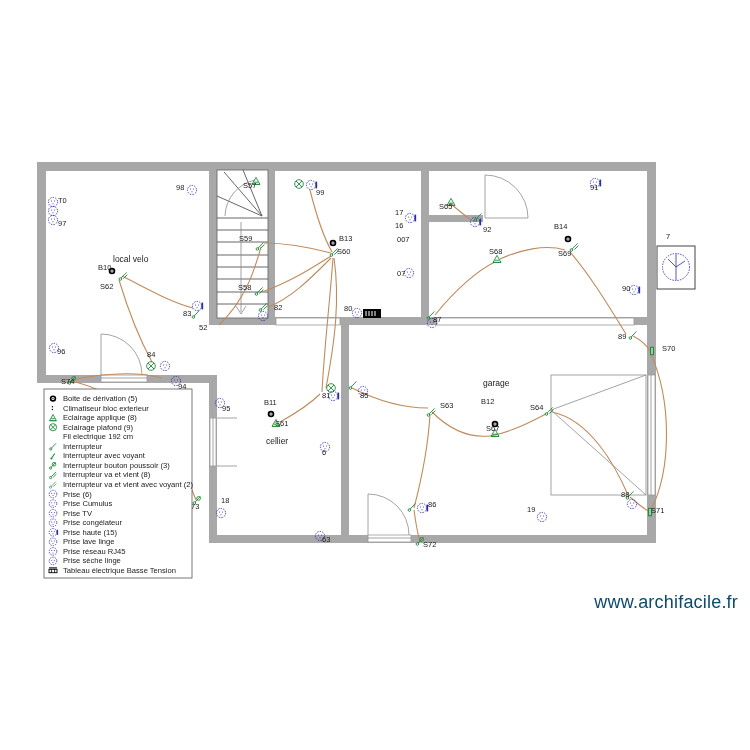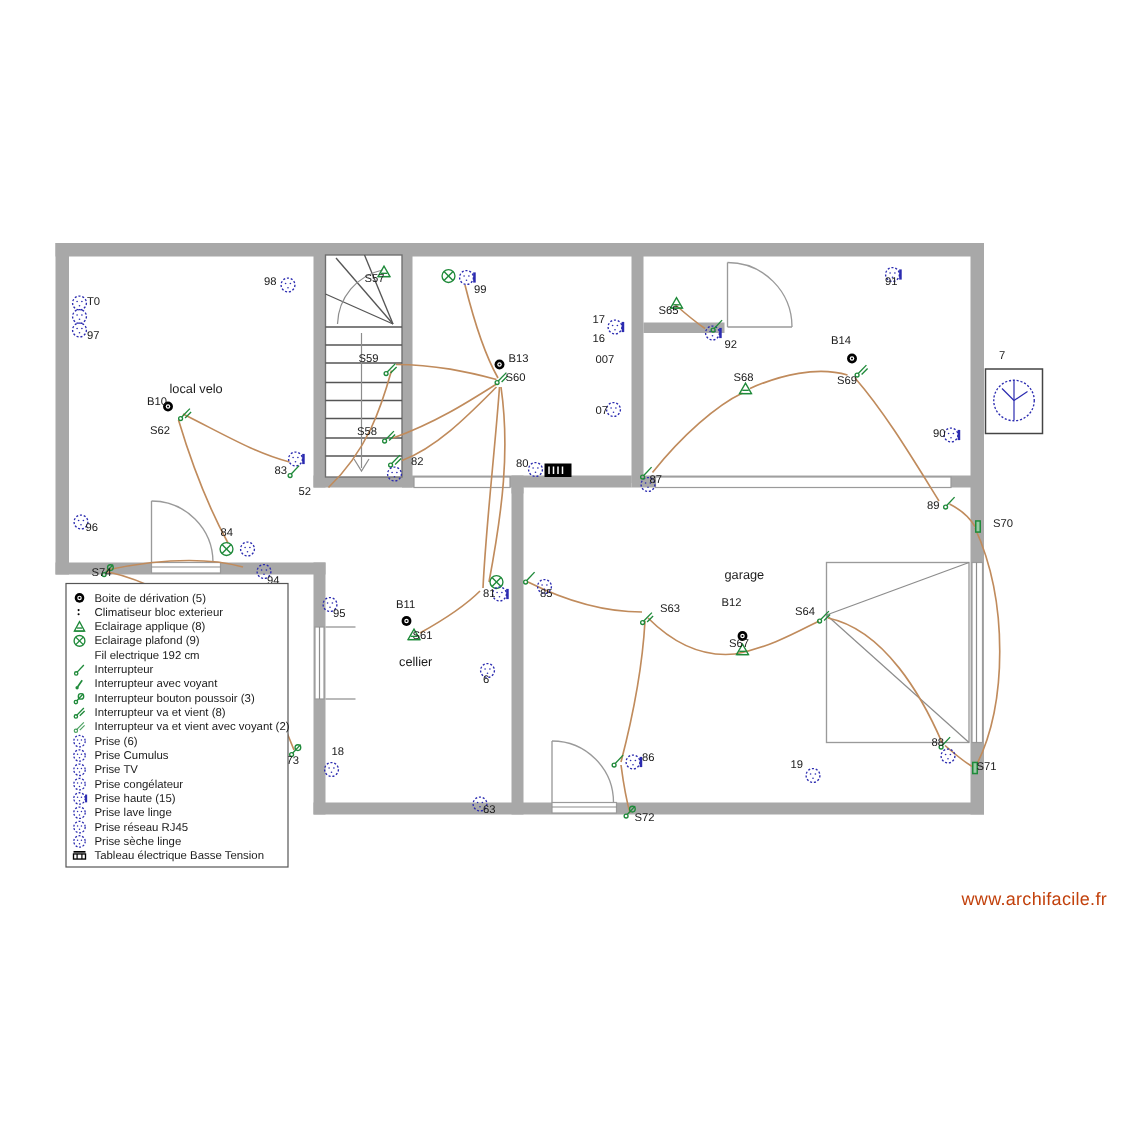--- a/index.html
+++ b/index.html
@@ -19,21 +19,21 @@
   .sym-blue-d{fill:none;stroke:#2b2bb0;stroke-width:0.9;stroke-dasharray:1.4 1.2;}
   .sym-green{fill:none;stroke:#1f8a3a;stroke-width:0.9;}
   .legend-box{fill:#ffffff;stroke:#555;stroke-width:0.8;}
   .legend-text{font-family:"Liberation Sans","DejaVu Sans",sans-serif;font-size:7.6px;fill:#1a1a1a;}
   .stair-line{fill:none;stroke:#555;stroke-width:0.9;}
   .door-arc{fill:none;stroke:#9a9a9a;stroke-width:0.9;}
   .win{fill:#ffffff;stroke:#9a9a9a;stroke-width:0.8;}
   #brand{
     position:absolute;right:12px;top:592px;
     font-family:"Liberation Sans","DejaVu Sans",sans-serif;
-    font-size:12px;color:#c2410c;letter-spacing:0.2px;
+    font-size:18px;color:#0c4a6e;letter-spacing:0.2px;
   }
 </style>
 </head>
 <body>
 
 <div id="plan-root">
 
 <svg id="floorplan" viewBox="0 0 750 750">
 
   <defs>

